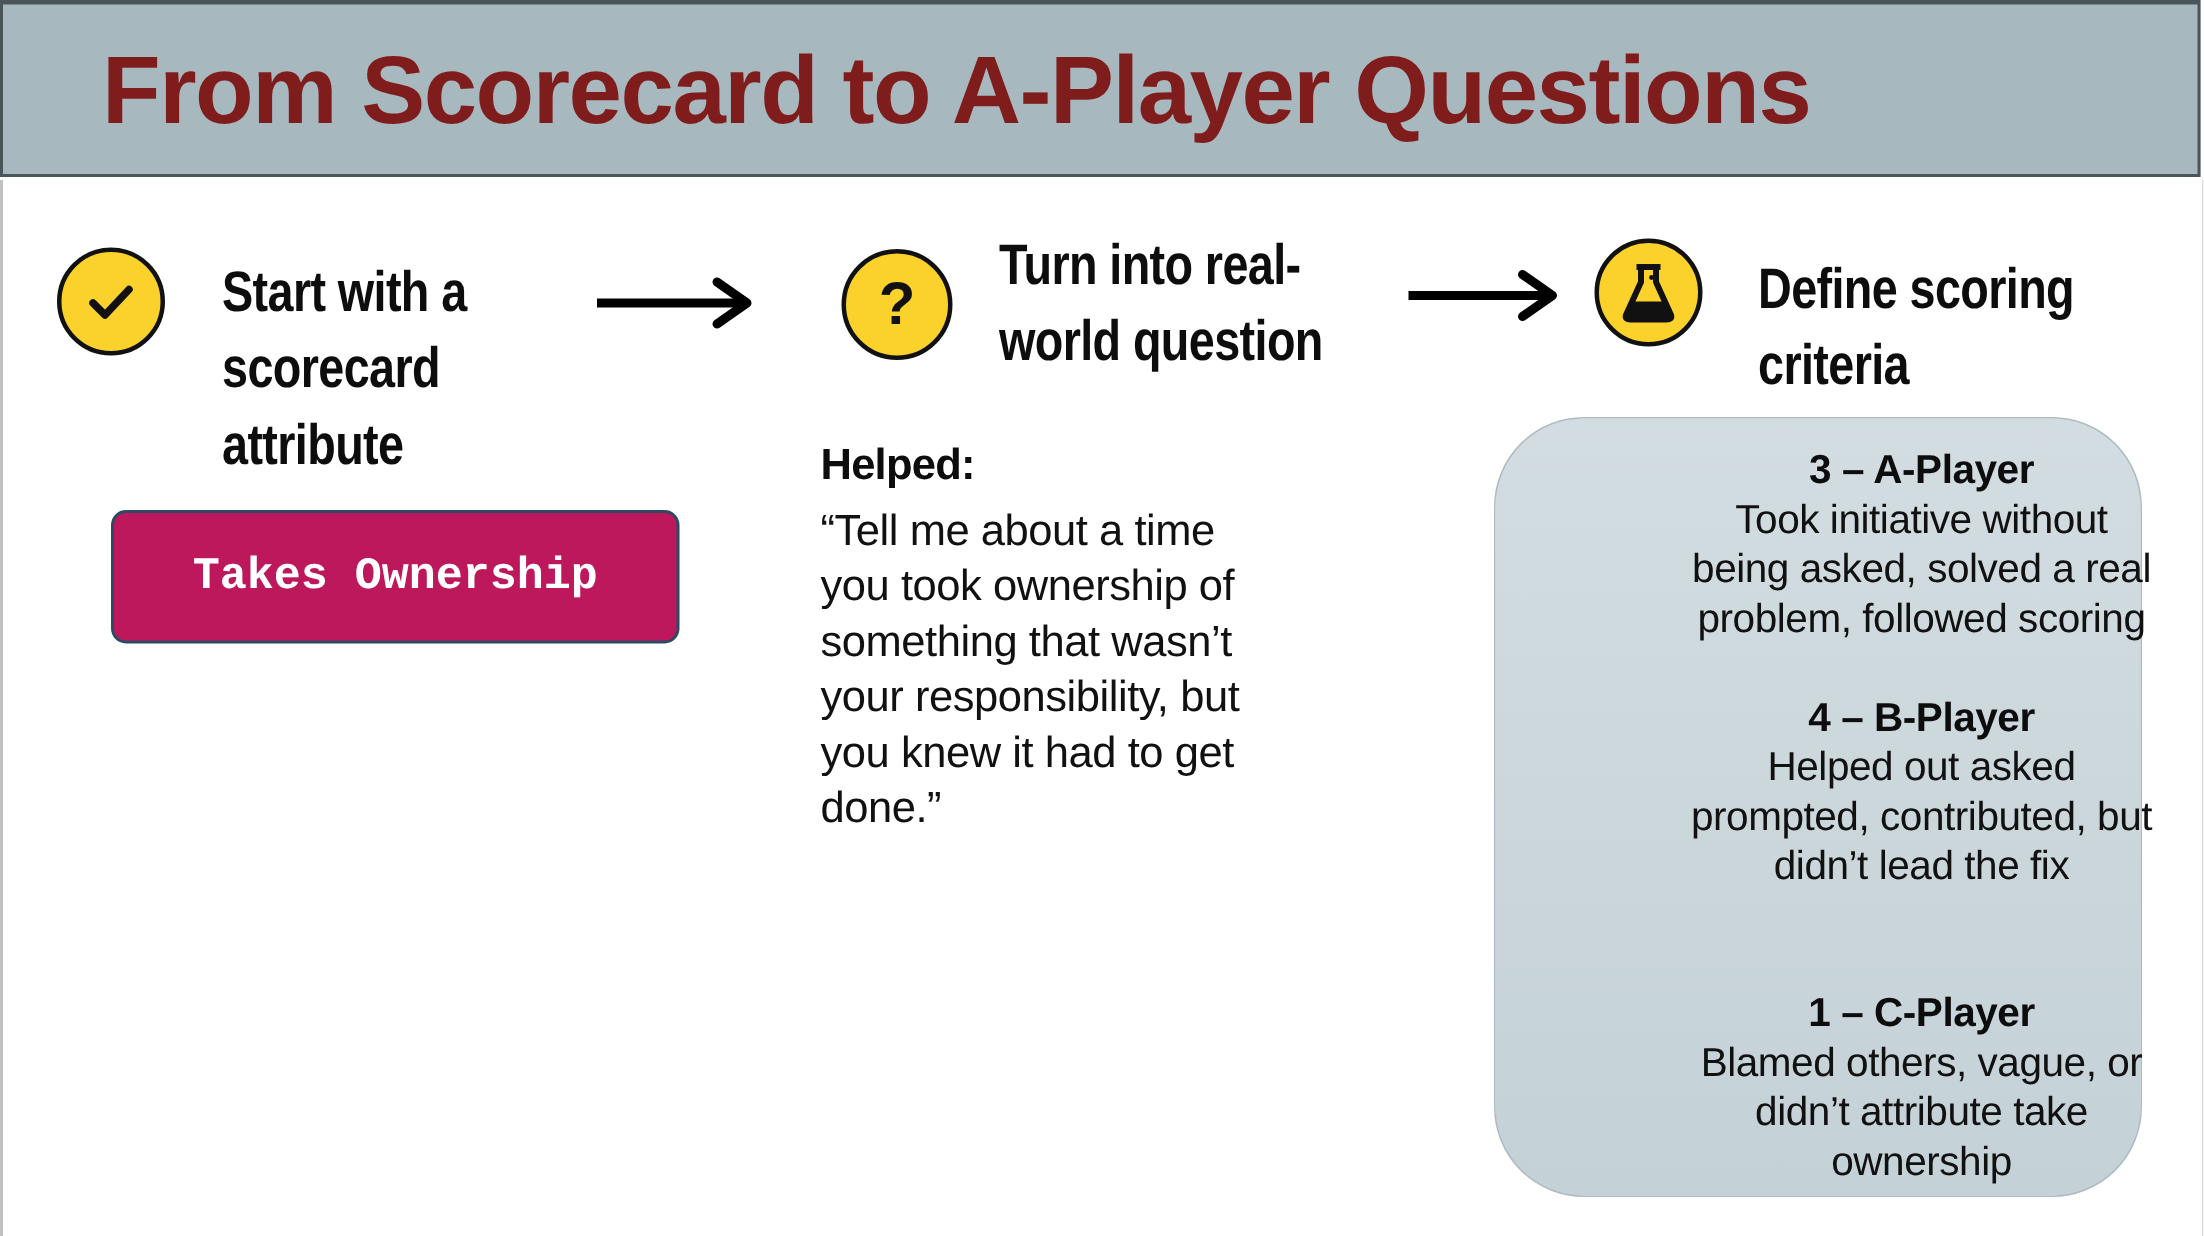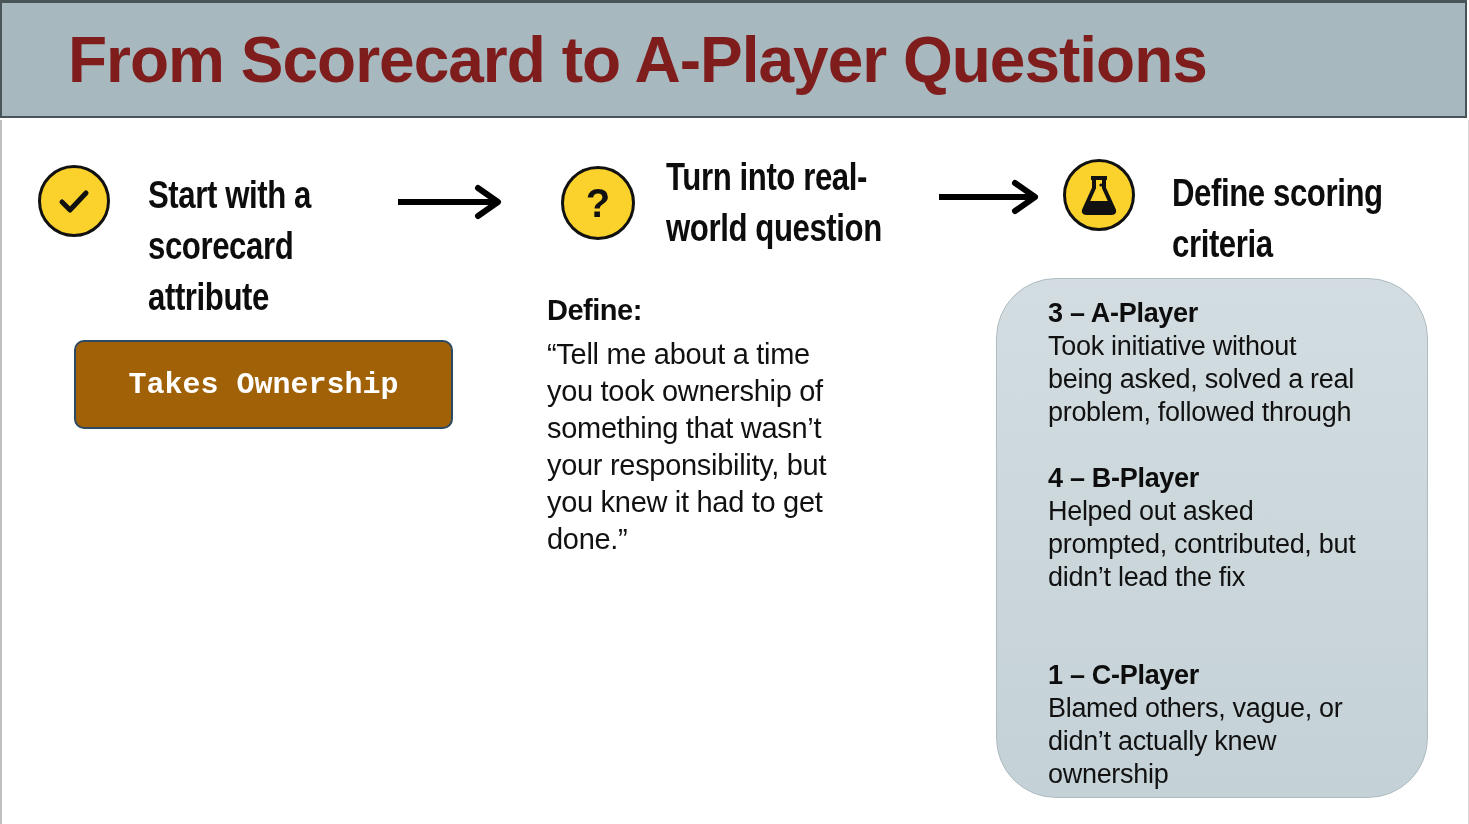--- a/index.html
+++ b/index.html
@@ -31,42 +31,42 @@
     }
     .step-title {
       position: absolute; font-family: "Liberation Sans", sans-serif;
       font-weight: bold; font-size: 38px; line-height: 51px;
       color: #0d0d0d; transform: scaleX(0.82); transform-origin: left top;
       letter-spacing: -0.5px; white-space: nowrap;
     }
     .arrow { position: absolute; }
     .attr-btn {
       position: absolute; left: 74px; top: 340px; width: 379px; height: 89px;
-      background: #a16207; border: 2px solid #2c4a63; border-radius: 10px;
+      background: #be185d; border: 2px solid #2c4a63; border-radius: 10px;
       box-sizing: border-box; color: #fff;
       font-family: "Liberation Mono", monospace; font-weight: bold; font-size: 30px;
       display: flex; align-items: center; justify-content: center;
       cursor: pointer;
     }
     .example-label {
       position: absolute; left: 547px; top: 294px;
       font-weight: bold; font-size: 29px; color: #0d0d0d; letter-spacing: -0.5px;
     }
     .example-text {
       position: absolute; left: 547px; top: 336px; width: 340px;
       font-size: 29px; line-height: 37px; color: #111;
       white-space: pre-line; letter-spacing: -0.3px;
     }
     .criteria-box {
       position: absolute; left: 996px; top: 278px; width: 432px; height: 520px;
       border-radius: 60px;
       background: linear-gradient(#d3dde1, #c4d1d6);
       border: 1px solid #aebcc2; box-sizing: border-box;
     }
-    .crit { position: absolute; left: 1048px; width: 370px; }
+    .crit { position: absolute; left: 1096px; width: 370px; text-align: center; }
     .crit-head { font-weight: bold; font-size: 27px; line-height: 33px; color: #0d0d0d; letter-spacing: -0.3px; white-space: nowrap; }
     .crit-body { font-size: 27px; line-height: 33px; color: #111; white-space: pre-line; letter-spacing: -0.3px; }
   </style>
 </head>
 <body>
 
 <div class="left-edge"></div>
 <div class="right-edge"></div>
 
 <div class="header">
@@ -97,21 +97,21 @@
 <div class="step-title" style="left:666px; top:152px;">
   <div>Turn into real-</div>
   <div>world question</div>
 </div>
 
 <svg class="arrow" style="left:937px; top:177px;" width="104" height="40" viewBox="0 0 104 40">
   <line x1="2" y1="20" x2="94" y2="20" stroke="#000" stroke-width="6"></line>
   <polyline points="78,6 98,20 78,34" fill="none" stroke="#000" stroke-width="6" stroke-linecap="round" stroke-linejoin="round"></polyline>
 </svg>
 
-<div class="example-label">Define:</div>
+<div class="example-label">Helped:</div>
 <div class="example-text">“Tell me about a time
 you took ownership of
 something that wasn’t
 your responsibility, but
 you knew it had to get
 done.”</div>
 
 <div class="icon-circle" style="left:1063px; top:159px; width:72px; height:72px;">
   <svg width="40" height="42" viewBox="0 0 40 42">
     <path d="M12,4 H28 M15,4 V14 L5,36 Q4,39 8,39 H32 Q36,39 35,36 L25,14 V4" fill="none" stroke="#111" stroke-width="4" stroke-linejoin="round"></path>
@@ -123,26 +123,26 @@
   <div>Define scoring</div>
   <div>criteria</div>
 </div>
 
 <div class="criteria-box"></div>
 
 <div class="crit" style="top:297px;">
   <div class="crit-head">3 –  A-Player</div>
   <div class="crit-body">Took initiative without
 being asked, solved a real
-problem, followed through</div>
+problem, followed scoring</div>
 </div>
 <div class="crit" style="top:462px;">
   <div class="crit-head">4 –  B-Player</div>
   <div class="crit-body">Helped out asked
 prompted, contributed, but
 didn’t lead the fix</div>
 </div>
 <div class="crit" style="top:627px;margin-top:32px;">
   <div class="crit-head">1 –  C-Player</div>
   <div class="crit-body">Blamed others, vague, or
-didn’t actually knew
+didn’t attribute take
 ownership</div>
 </div>
 
 </body></html>

